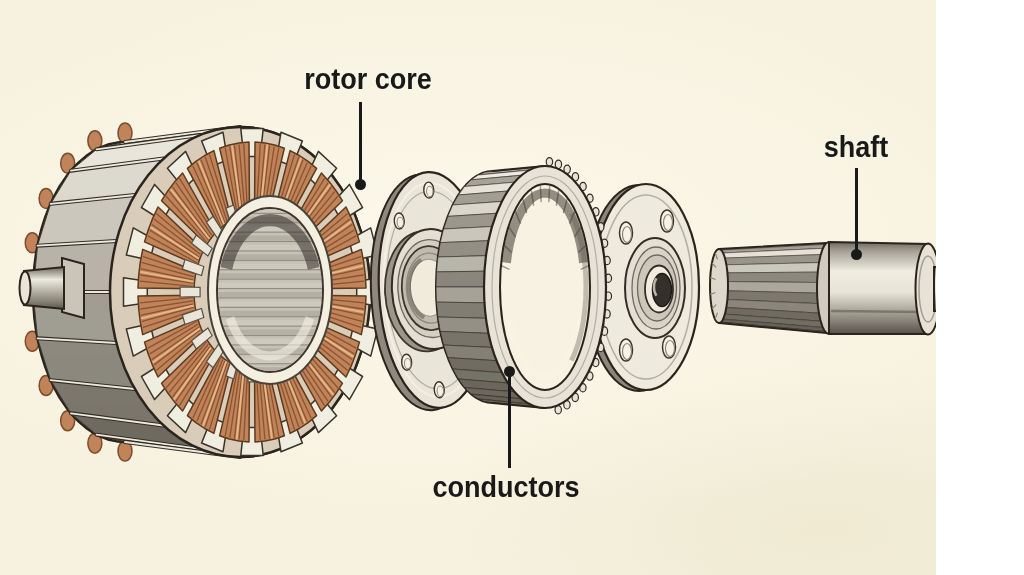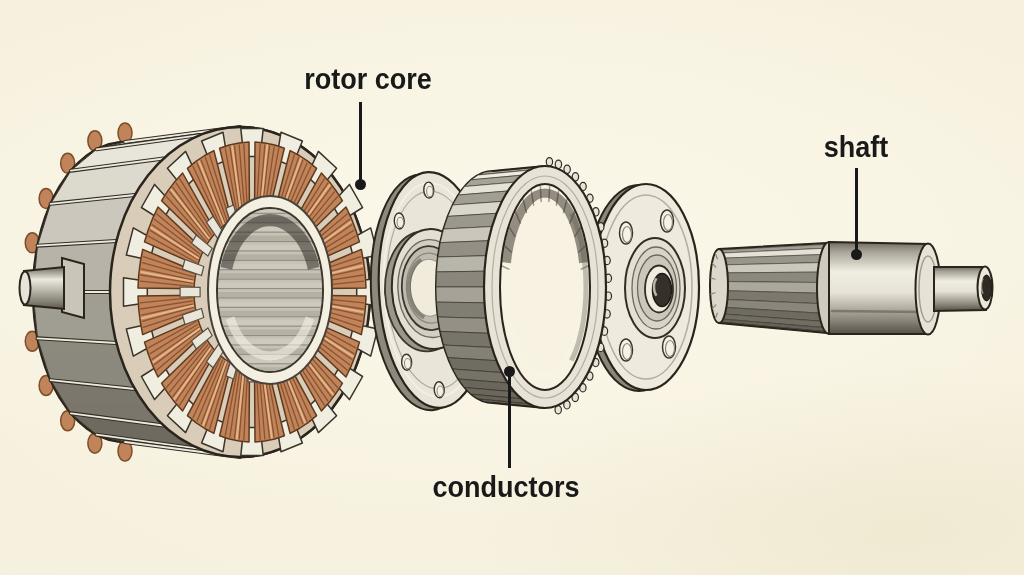--- a/index.html
+++ b/index.html
@@ -1,18 +1,18 @@
 <!DOCTYPE html>
 <html><head>
 <meta charset="utf-8">
 <style>
   html,body{margin:0;padding:0;}
   .stage{
     position:relative;
-    width:1024px;height:575px;
+    width:936px;height:575px;
     overflow:hidden;
     background:
       radial-gradient(130% 90% at 48% 42%, rgba(255,252,240,.55) 0%, rgba(255,252,240,0) 55%),
       radial-gradient(60% 40% at 88% 92%, rgba(233,226,198,.5) 0%, rgba(233,226,198,0) 70%),
       radial-gradient(120% 120% at 50% 50%, #f8f3e2 0%, #f6f1de 62%, #eee8d2 100%);
     font-family:"Liberation Sans", sans-serif;
   }
   svg{position:absolute;left:0;top:0;}
   .ctext{
     position:absolute;

